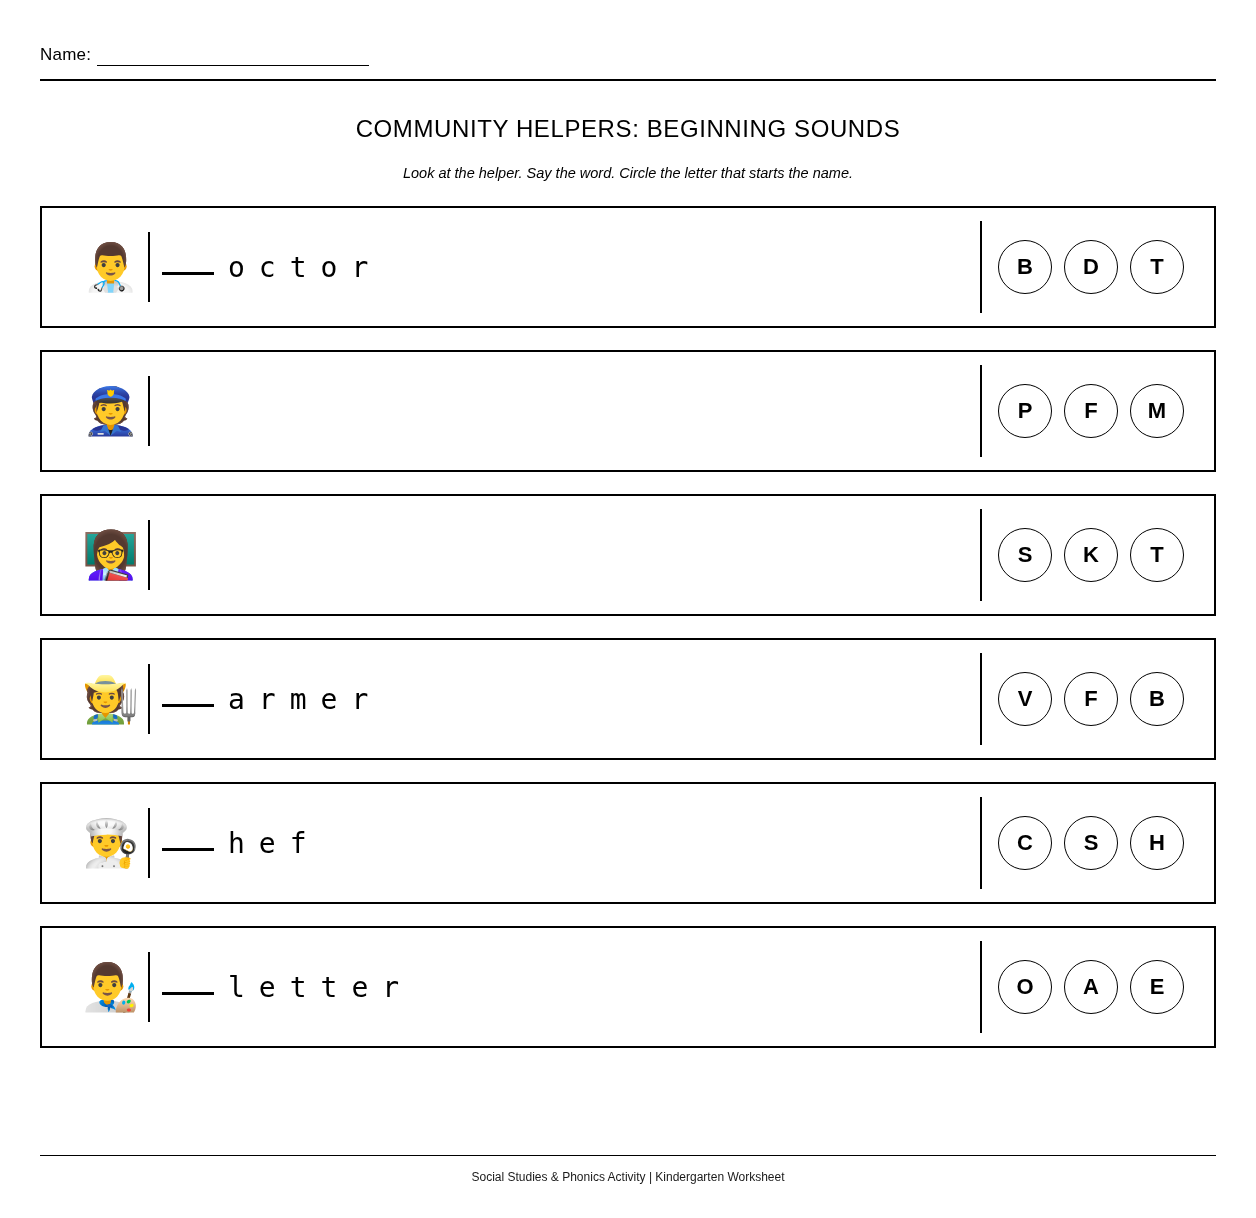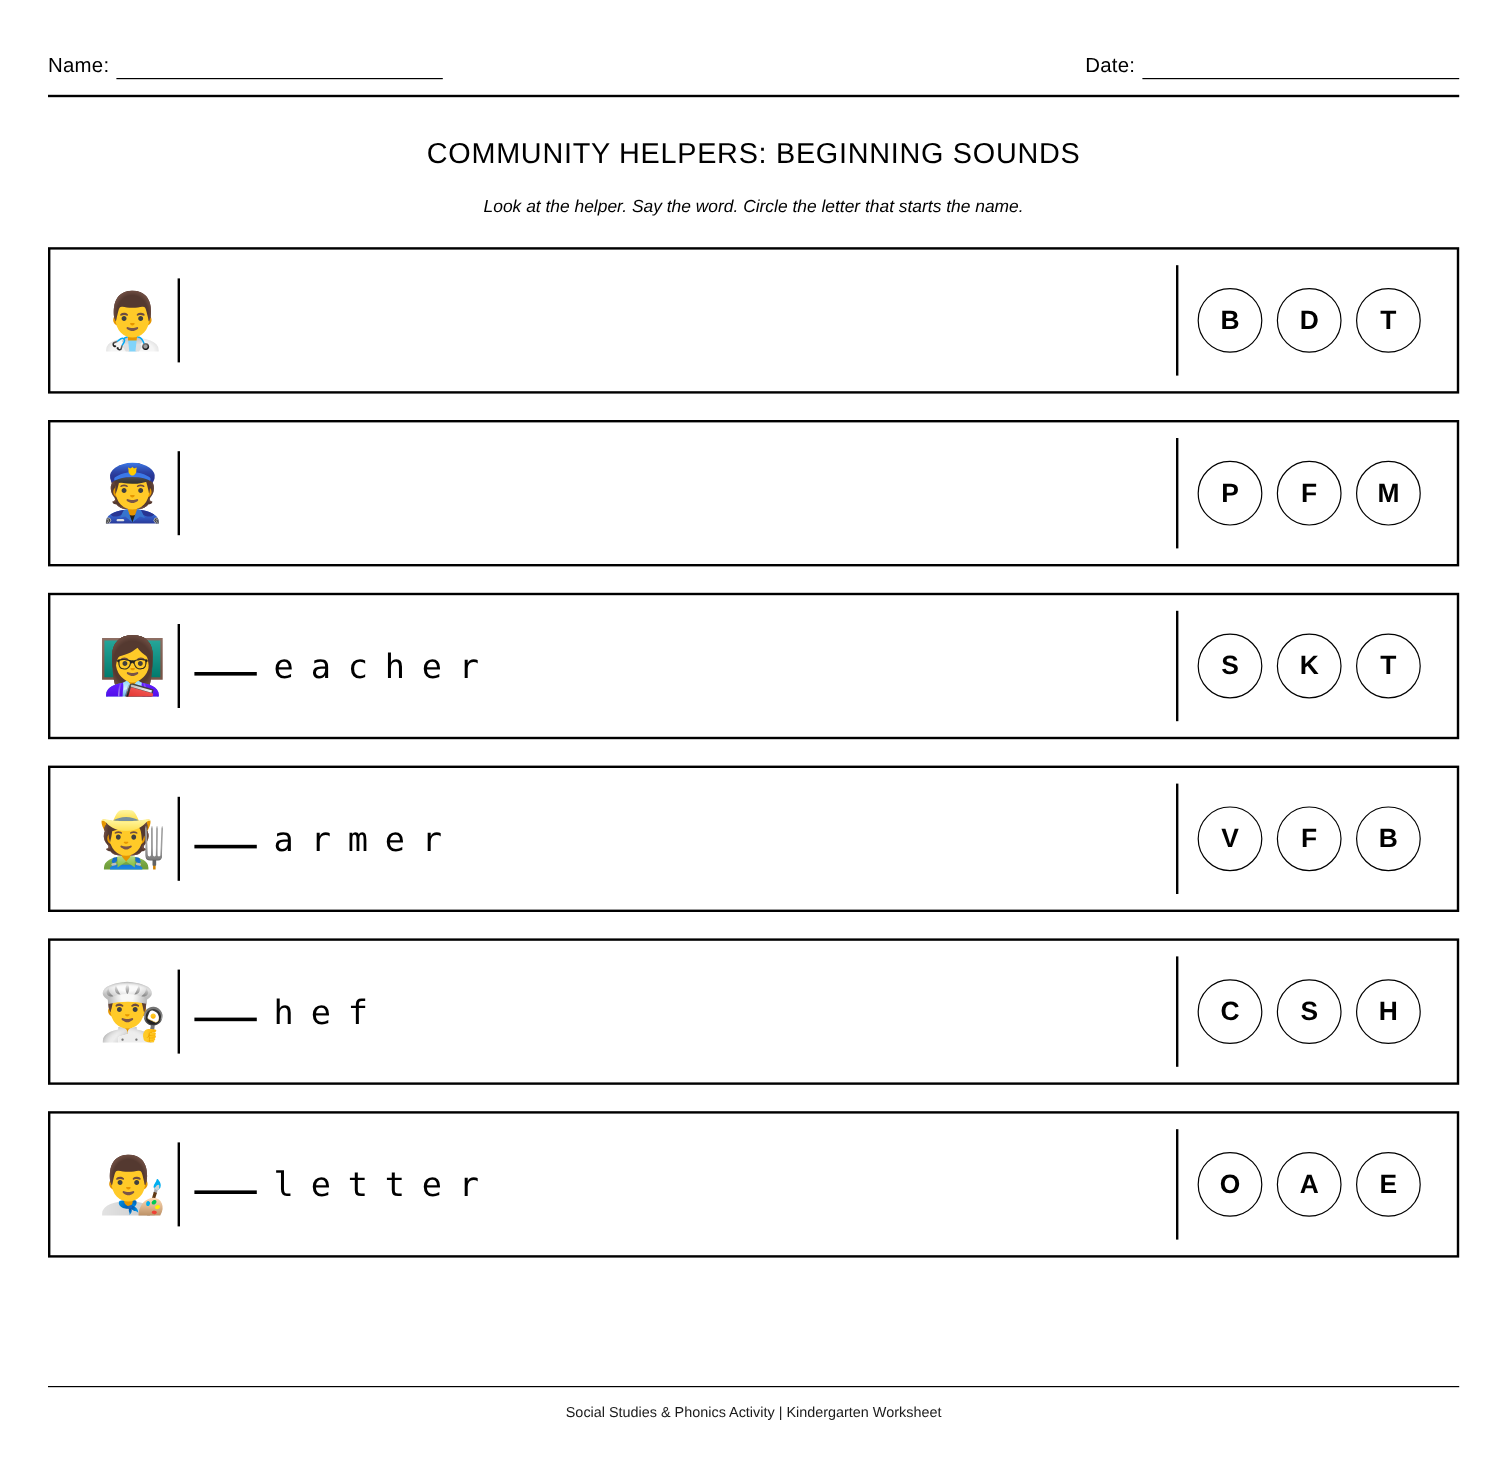--- a/index.html
+++ b/index.html
@@ -175,39 +175,39 @@
 </head>
 <body>
 
 <div class="page">
 
   <div class="name-date-row">
     <div class="field name">
       <span class="field-label">Name:</span>
       <span class="field-rule"></span>
     </div>
-    <div class="field date">
-      <span class="field-label">Date:</span>
-      <span class="field-rule"></span>
-    </div>
   </div>
 
   <div class="header-rule"></div>
 
   <div class="title-block">
     <h1 class="worksheet-title">COMMUNITY HELPERS: BEGINNING SOUNDS</h1>
     <p class="worksheet-subtitle">Look at the helper. Say the word. Circle the letter that starts the name.</p>
   </div>
 
   <div class="rows">
 
     <div class="q-row">
       <div class="q-left">
         <span class="helper-emoji">👨‍⚕️</span>
         <span class="inner-divider"></span>
+        <span class="word">
+          <span class="blank-rule"></span>
+            <span>octor</span>
+        </span>
       </div>
       <div class="q-right">
         <span class="right-divider"></span>
         <div class="choices">
           <span class="choice-circle">B</span>
           <span class="choice-circle">D</span>
           <span class="choice-circle">T</span>
         </div>
       </div>
     </div>
@@ -224,24 +224,20 @@
           <span class="choice-circle">F</span>
           <span class="choice-circle">M</span>
         </div>
       </div>
     </div>
 
     <div class="q-row">
       <div class="q-left">
         <span class="helper-emoji">👩‍🏫</span>
         <span class="inner-divider"></span>
-        <span class="word">
-          <span class="blank-rule"></span>
-            <span>eacher</span>
-        </span>
       </div>
       <div class="q-right">
         <span class="right-divider"></span>
         <div class="choices">
           <span class="choice-circle">S</span>
           <span class="choice-circle">K</span>
           <span class="choice-circle">T</span>
         </div>
       </div>
     </div>

